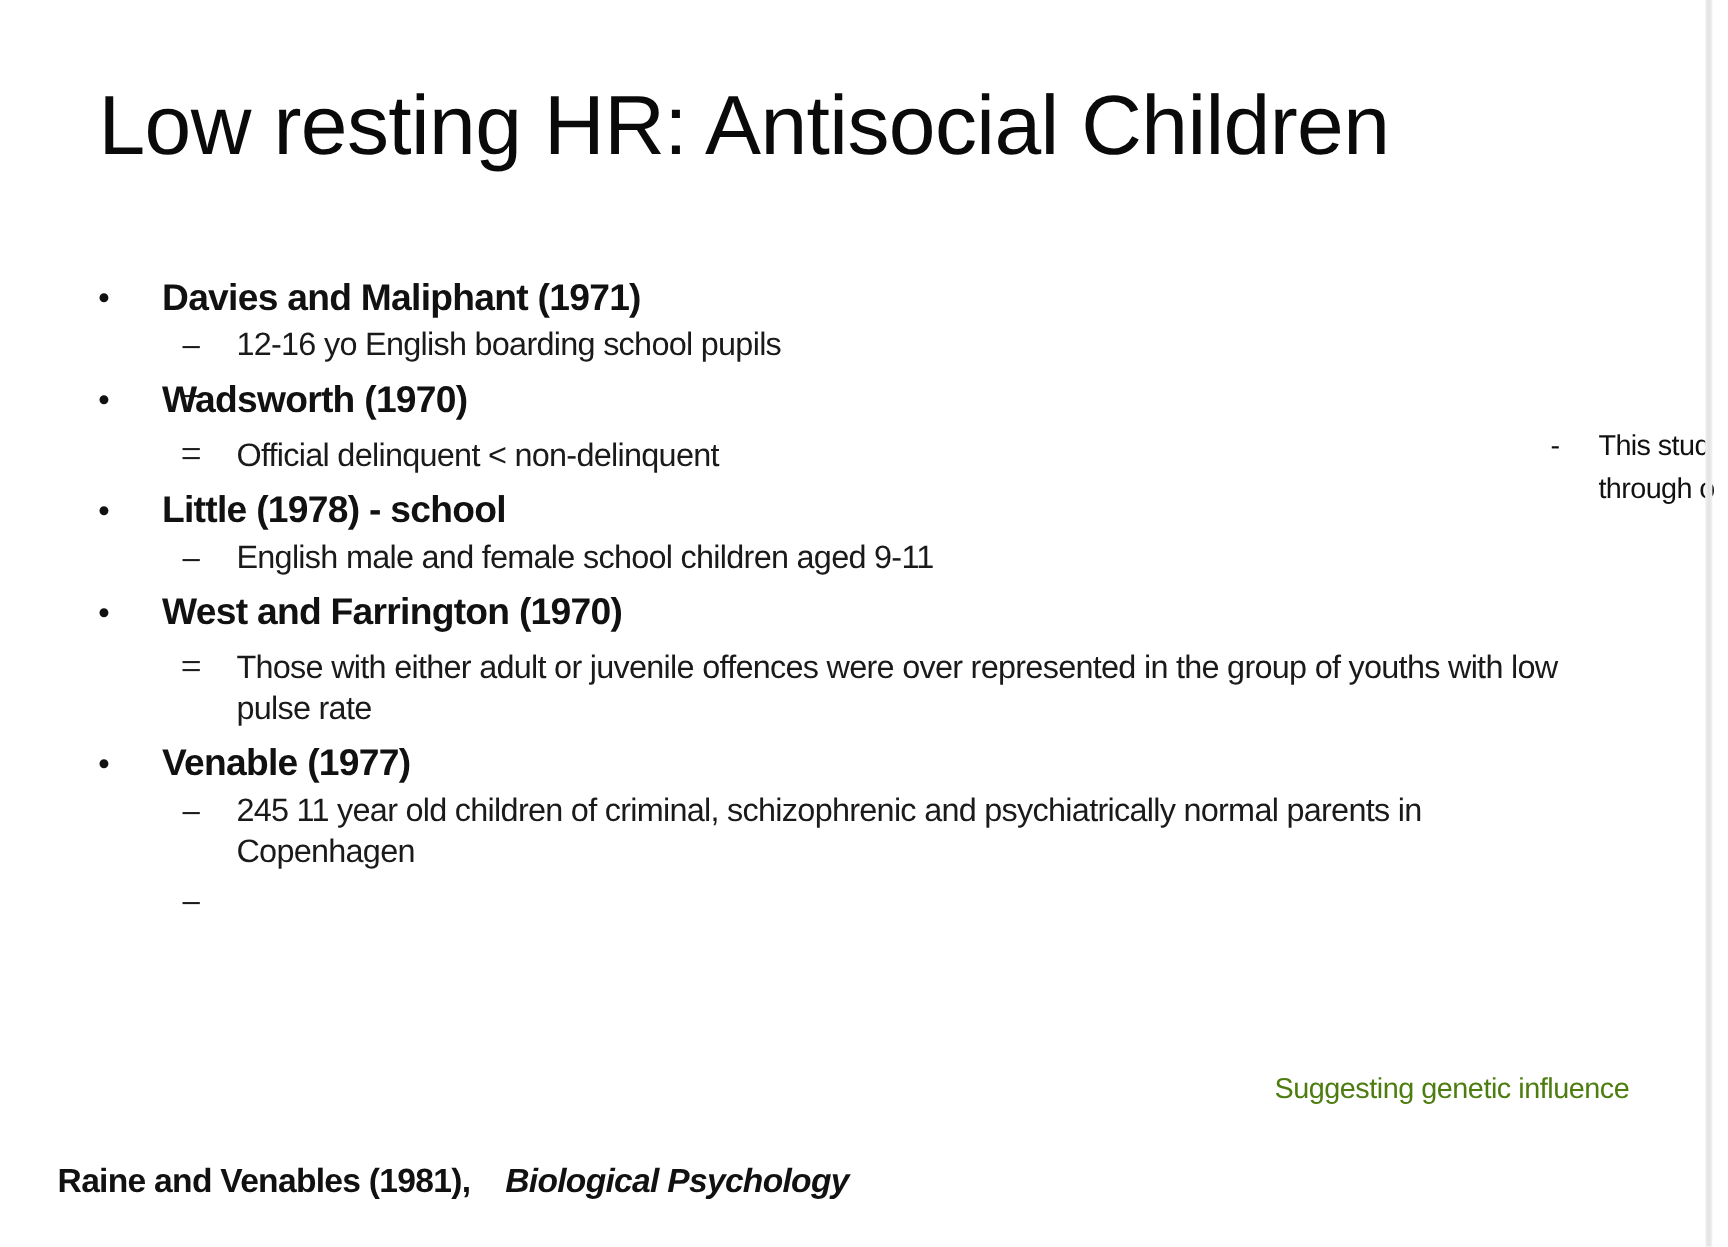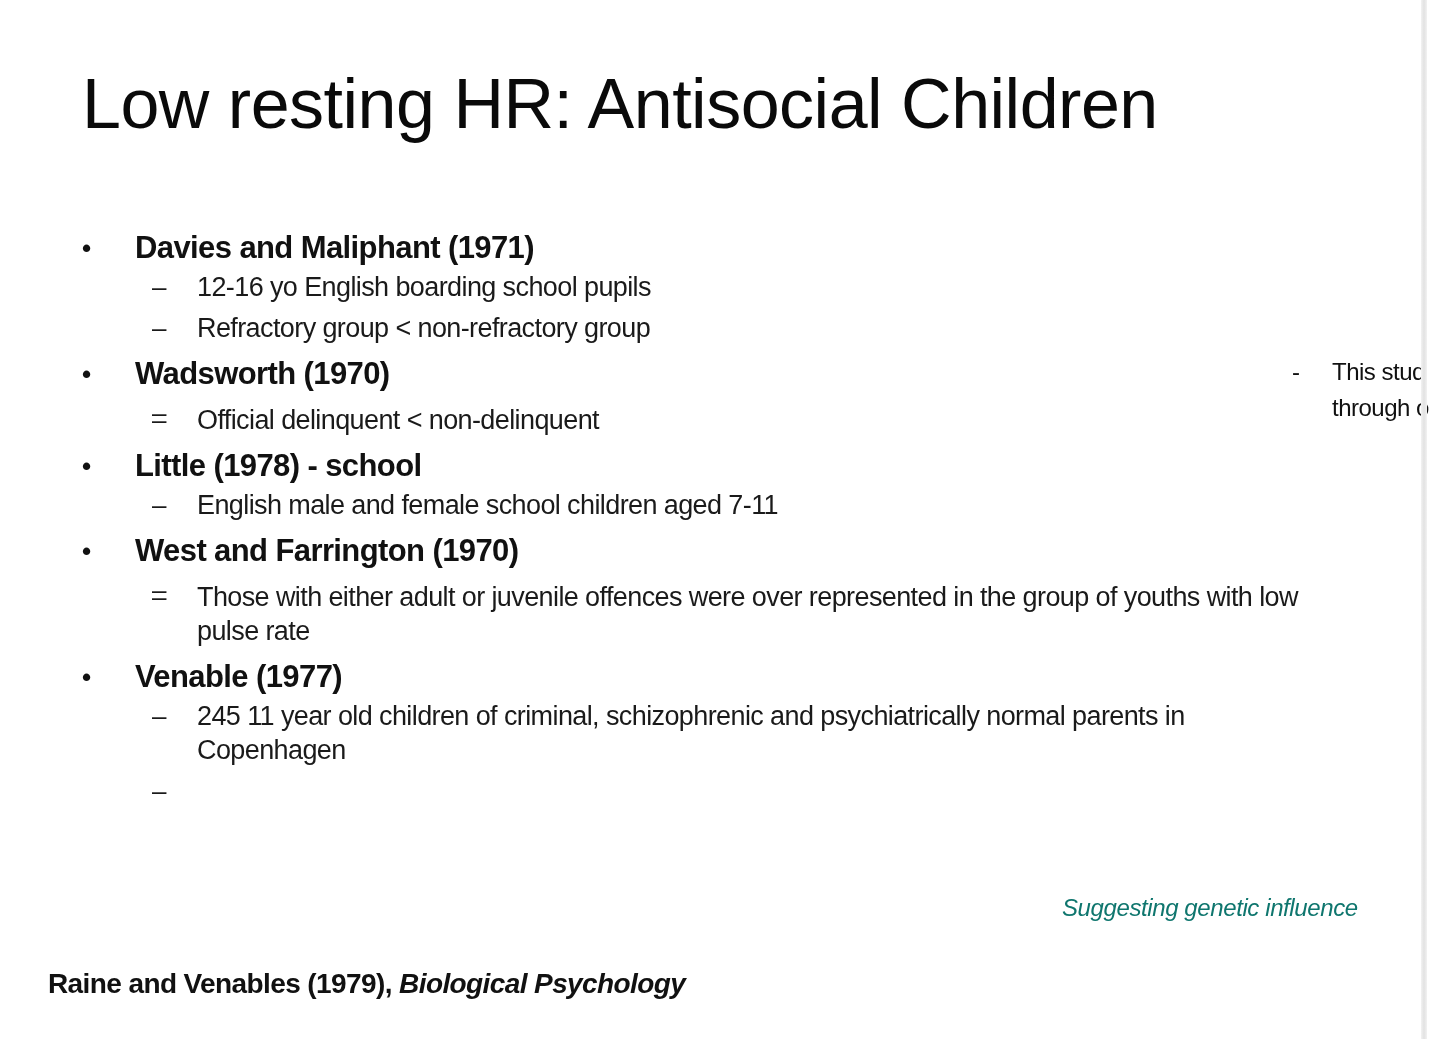--- a/index.html
+++ b/index.html
@@ -99,36 +99,36 @@
       top: 0;
       width: 150px;
       overflow: hidden;
     }
     .annotation {
       position: absolute;
       left: 1062px;
       top: 894px;
       font-size: 24px;
       letter-spacing: -0.4px;
-      color: #0f766e;
-      white-space: nowrap;
-      font-style: italic;
+      color: #4d7c0f;
+      white-space: nowrap;
     }
     .citation {
       position: absolute;
       left: 48px;
       top: 968px;
       font-size: 28px;
       font-weight: 700;
       letter-spacing: -0.6px;
       color: #111;
       white-space: nowrap;
     }
     .citation .journal {
       font-style: italic;
+      margin-left: 22px;
     }
   </style>
 </head>
 <body>
 
 <div class="slide">
 
   <div class="title">Low resting HR: Antisocial Children</div>
 
   <div class="content">
@@ -137,21 +137,20 @@
       <div class="study-head">
         <span class="bullet">•</span>
         <span>Davies and Maliphant (1971)</span>
       </div>
       <div class="sub">
         <span class="dash">–</span>
         <span>12-16 yo English boarding school pupils</span>
       </div>
       <div class="sub">
         <span class="dash">–</span>
-        <span>Refractory group &lt; non-refractory group</span>
       </div>
     </div>
 
     <div class="study">
       <div class="study-head">
         <span class="bullet">•</span>
         <span>Wadsworth (1970)</span>
       </div>
       <div class="sub">
         <span class="dash">–</span>
@@ -162,21 +161,21 @@
       </div>
     </div>
 
     <div class="study">
       <div class="study-head">
         <span class="bullet">•</span>
         <span>Little (1978) - school</span>
       </div>
       <div class="sub">
         <span class="dash">–</span>
-        <span>English male and female school children aged 7-11</span>
+        <span>English male and female school children aged 9-11</span>
       </div>
     </div>
 
     <div class="study">
       <div class="study-head">
         <span class="bullet">•</span>
         <span>West and Farrington (1970)</span>
       </div>
       <div class="sub">
         <span class="dash">–</span>
@@ -207,17 +206,17 @@
     <span class="note-dash">-</span>
     <div class="note-text">
       <div>This stud</div>
       <div>through o</div>
     </div>
   </div>
 
   <div class="annotation">Suggesting genetic influence</div>
 
   <div class="citation">
-    <span>Raine and Venables (1979), </span><span class="journal">Biological Psychology</span>
+    <span>Raine and Venables (1981), </span><span class="journal">Biological Psychology</span>
   </div>
 
   <div class="slide-edge"></div>
 </div>
 
 </body></html>

